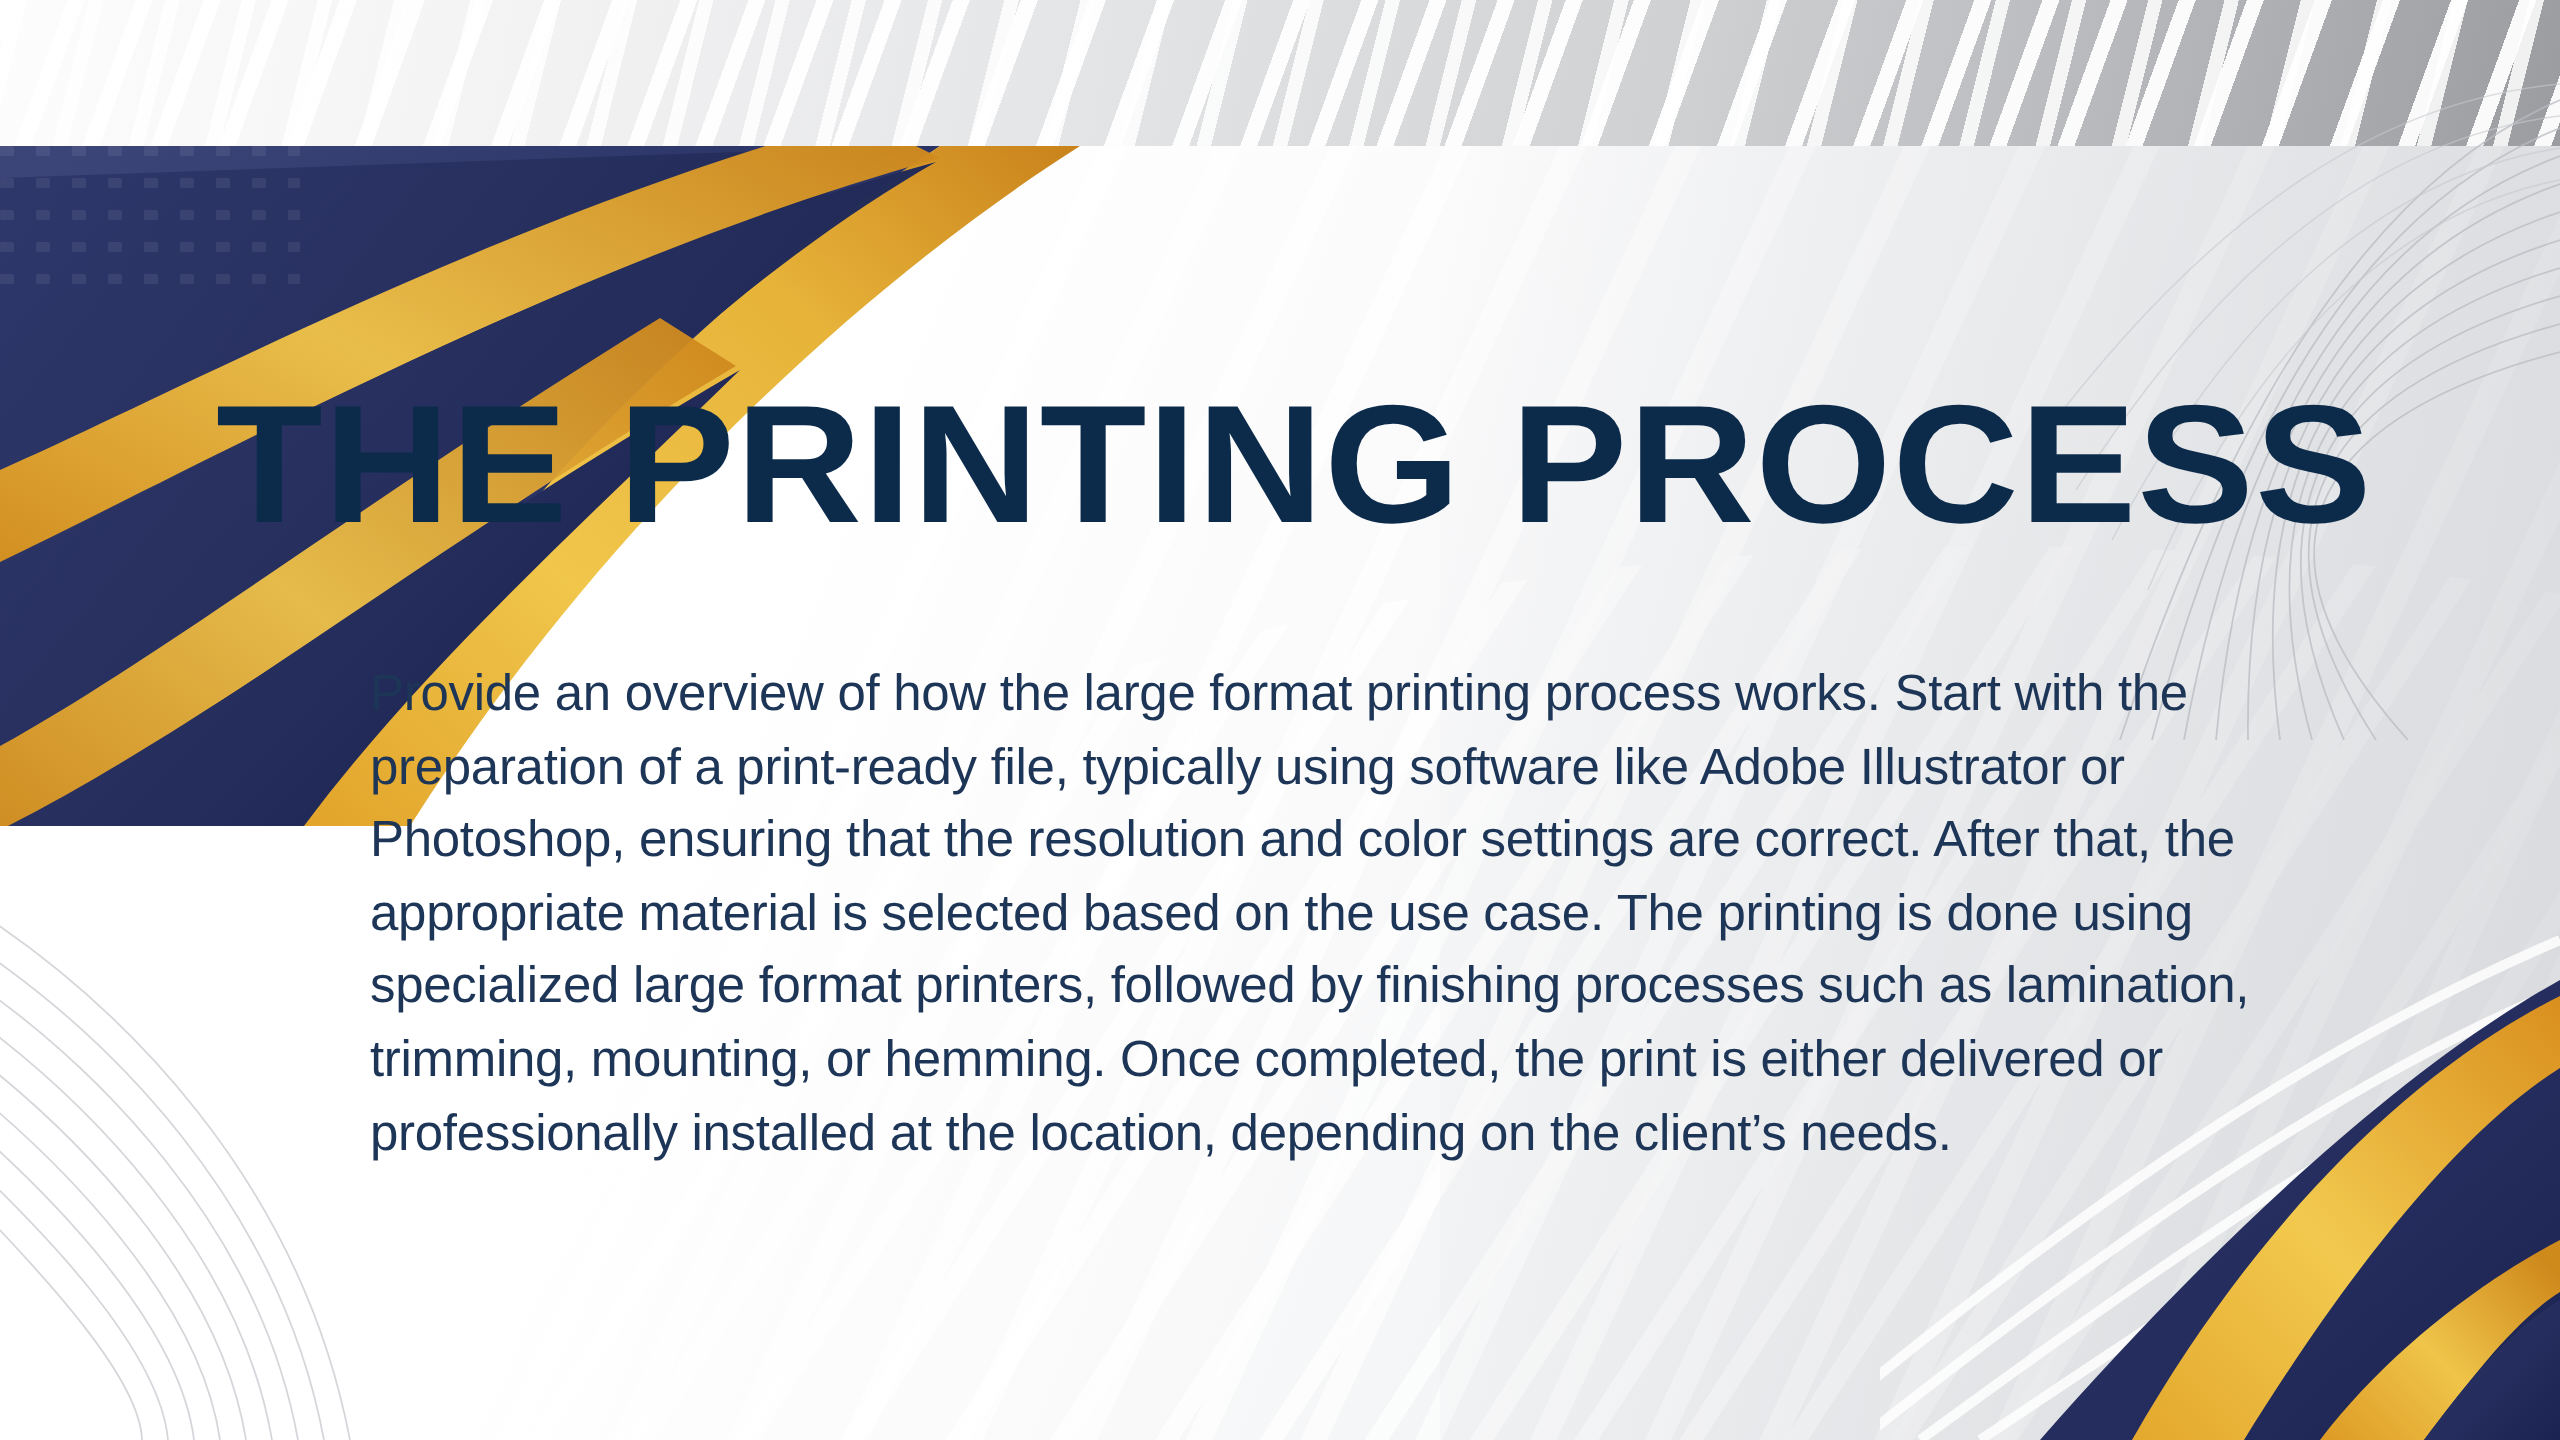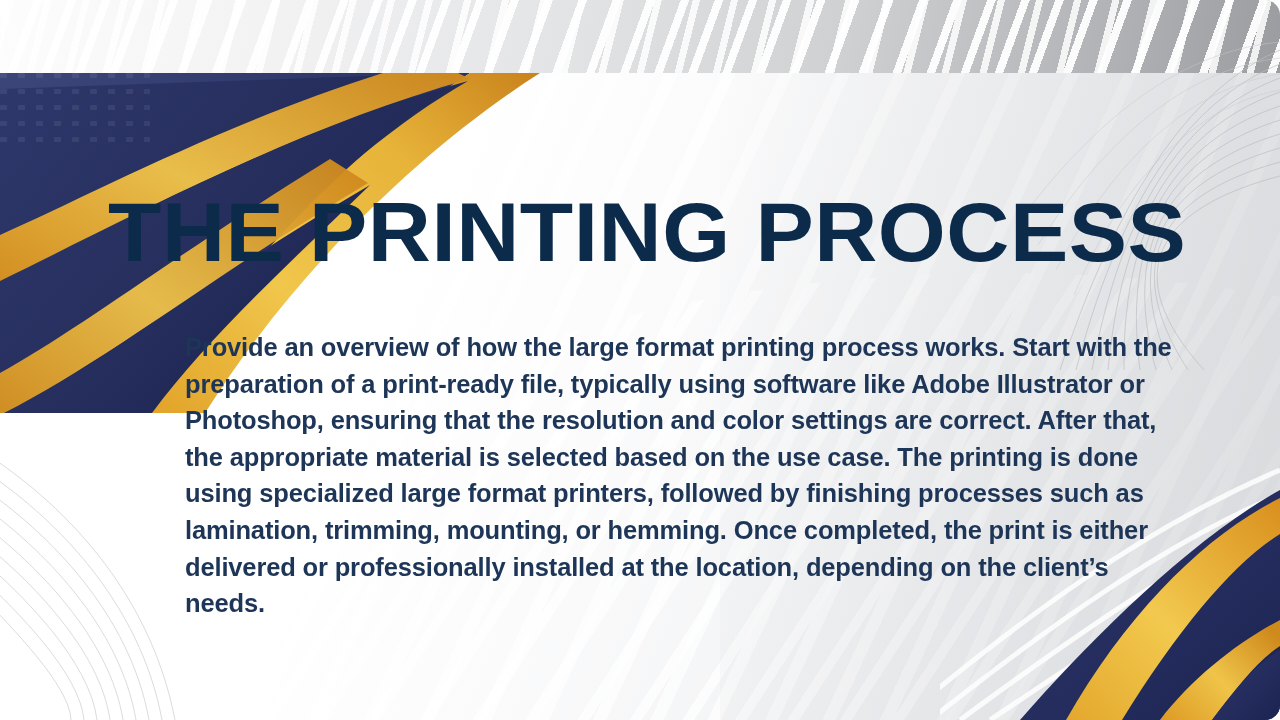--- a/index.html
+++ b/index.html
@@ -12,21 +12,20 @@
     background: #ffffff;
     font-family: "Liberation Sans", sans-serif;
   }
 
   #slide {
     position: relative;
     width: 1280px;
     height: 720px;
     overflow: hidden;
     background: #ffffff;
-    border-radius: 15px;
   }
 
   
   .top-strip {
     position: absolute;
     left: 0; top: 0;
     width: 1280px; height: 73px;
     overflow: hidden;
     background: linear-gradient(100deg, #fdfdfd 0%, #f2f2f3 22%, #e2e3e5 45%, #cfd0d2 66%, #b5b6b9 84%, #9b9ca0 100%);
   }
@@ -140,21 +139,21 @@
 
   .body-text {
     position: absolute;
     left: 185px;
     top: 329px;
     width: 990px;
     margin: 0;
     font-family: "Liberation Sans", sans-serif;
     font-size: 25.5px;
     line-height: 36.6px;
-    font-weight: 700;
+    font-weight: 400;
     color: #1D3557;
     letter-spacing: -0.15px;
   }
 </style>
 </head>
 <body>
 
 <div id="slide">
 
   <div class="top-strip">

